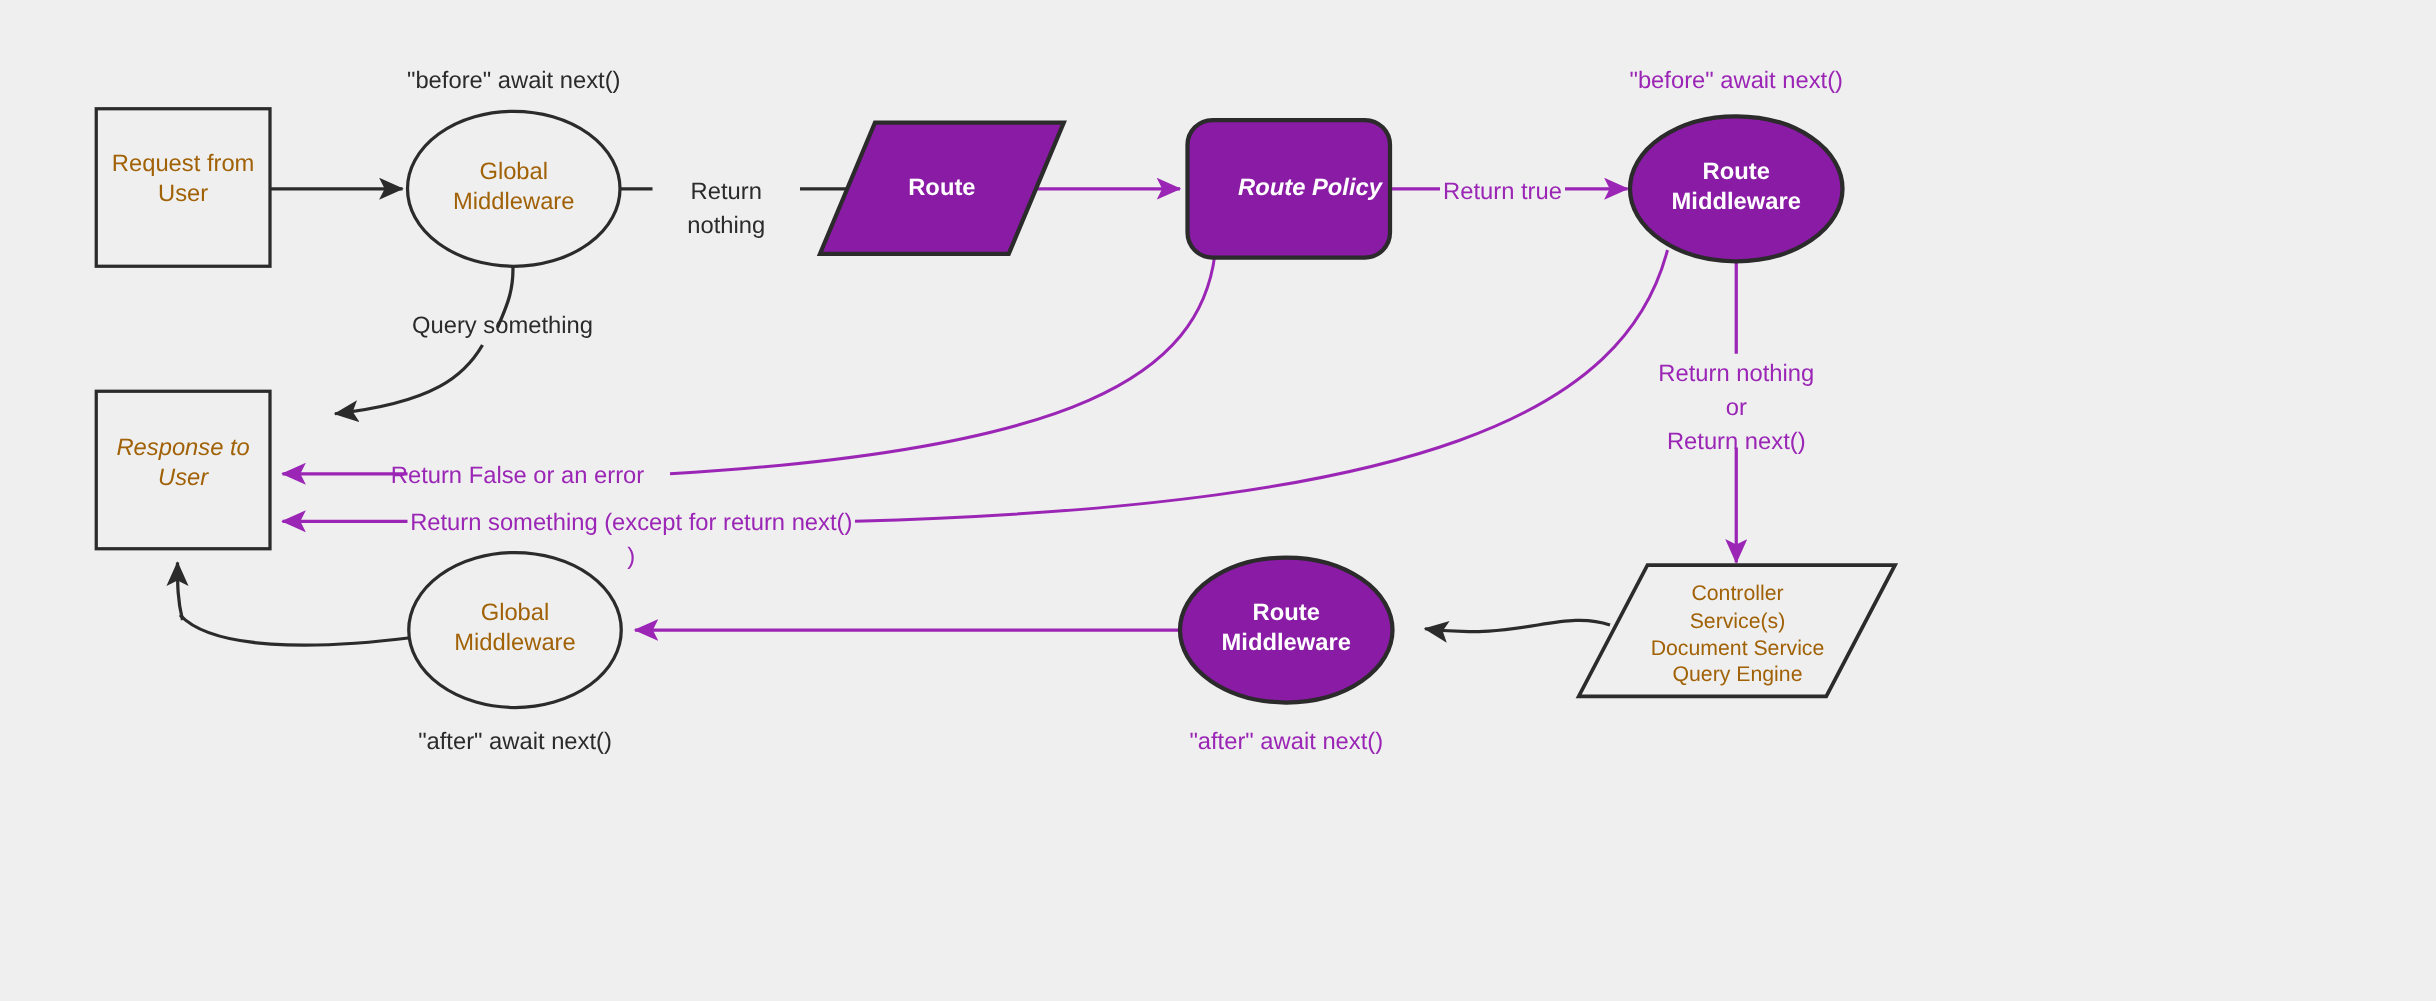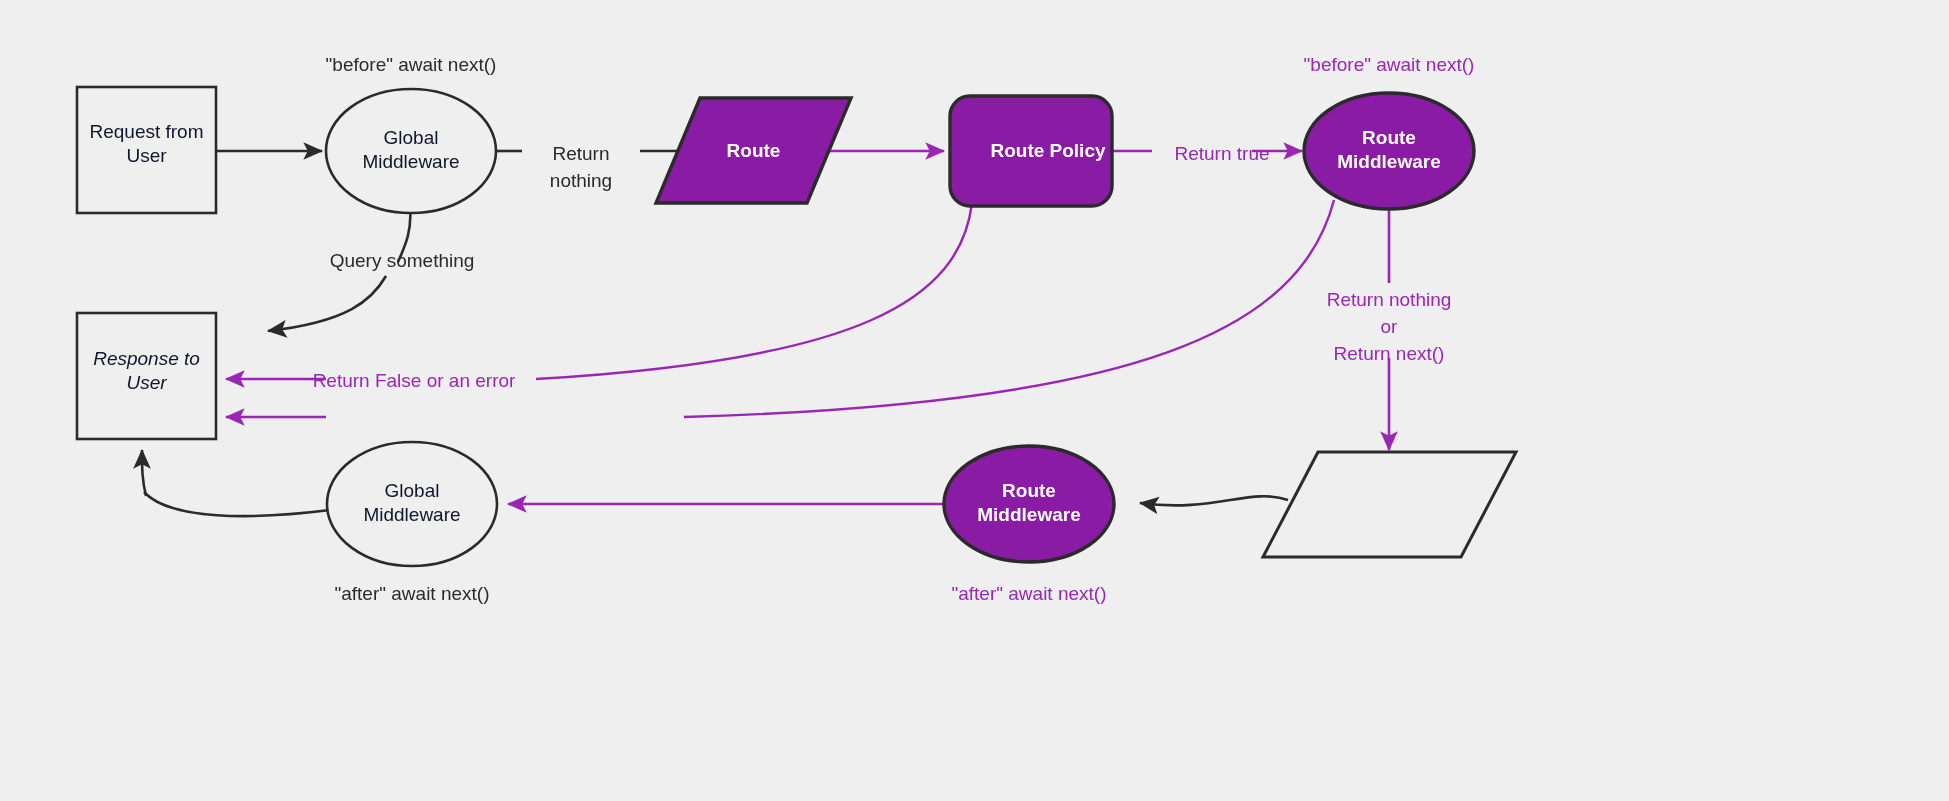--- a/index.html
+++ b/index.html
@@ -27,21 +27,21 @@
     height: 801px;
   }
   .node-label {
     position: absolute;
     text-align: center;
     line-height: 1.28;
     pointer-events: none;
     white-space: pre-line;
   }
   .dark-text {
-    color: #0f172a;
+    color: #a16207;
     font-size: 19px;
   }
   .white-bold {
     color: #ffffff;
     font-size: 19px;
     font-weight: bold;
   }
   .edge-label {
     position: absolute;
     text-align: center;
@@ -139,49 +139,54 @@
   </svg>
 
   <div class="node-label dark-text" style="left:77px; top:120px; width:139px;">Request from
 User</div>
 
   <div class="node-label dark-text" style="left:326px; top:126px; width:170px;">Global
 Middleware</div>
 
   <div class="node-label white-bold" style="left:678px; top:139px; width:151px;">Route</div>
 
-  <div class="node-label white-bold" style="left:950px; top:139px; width:196px;">Route Policy</div>
+  <div class="node-label white-bold" style="left:950px; top:139px; width:196px;font-style:italic;">Route Policy</div>
 
   <div class="node-label white-bold" style="left:1304px; top:126px; width:170px;">Route
 Middleware</div>
 
   <div class="node-label dark-text" style="left:77px; top:347px; width:139px;font-style:italic;">Response to
 User</div>
 
   <div class="node-label dark-text" style="left:327px; top:479px; width:170px;">Global
 Middleware</div>
 
   <div class="node-label white-bold" style="left:944px; top:479px; width:170px;">Route
 Middleware</div>
 
+  <div class="node-label dark-text small-node-text" style="left:1280px; top:464px; width:220px;">Controller
+Service(s)
+Document Service
+Query Engine</div>
 
   <div class="edge-label edge-dark" style="left:301px; top:52px; width:220px;">"before" await next()</div>
 
   <div class="edge-label edge-purple" style="left:1279px; top:52px; width:220px;">"before" await next()</div>
 
   <div class="edge-label edge-dark" style="left:302px; top:581px; width:220px;">"after" await next()</div>
 
   <div class="edge-label edge-purple" style="left:919px; top:581px; width:220px;">"after" await next()</div>
 
   <div class="edge-label edge-dark" style="left:521px; top:141px; width:120px;">Return nothing</div>
 
   <div class="edge-label edge-dark" style="left:327px; top:248px; width:150px;">Query something</div>
 
-  <div class="edge-label edge-purple" style="left:1152px; top:141px; width:100px;margin-left:20px;">Return true</div>
+  <div class="edge-label edge-purple" style="left:1152px; top:141px; width:100px;">Return true</div>
 
   <div class="edge-label edge-purple" style="left:309px; top:368px; width:210px;">Return False or an error</div>
 
+  <div class="edge-label edge-purple" style="left:326px; top:406px; width:358px;">Return something (except for return next() )</div>
 
   <div class="edge-label edge-purple" style="left:1284px; top:287px; width:210px;">Return nothing
 or
 Return next()</div>
 
 </div>
 
 </body></html>

